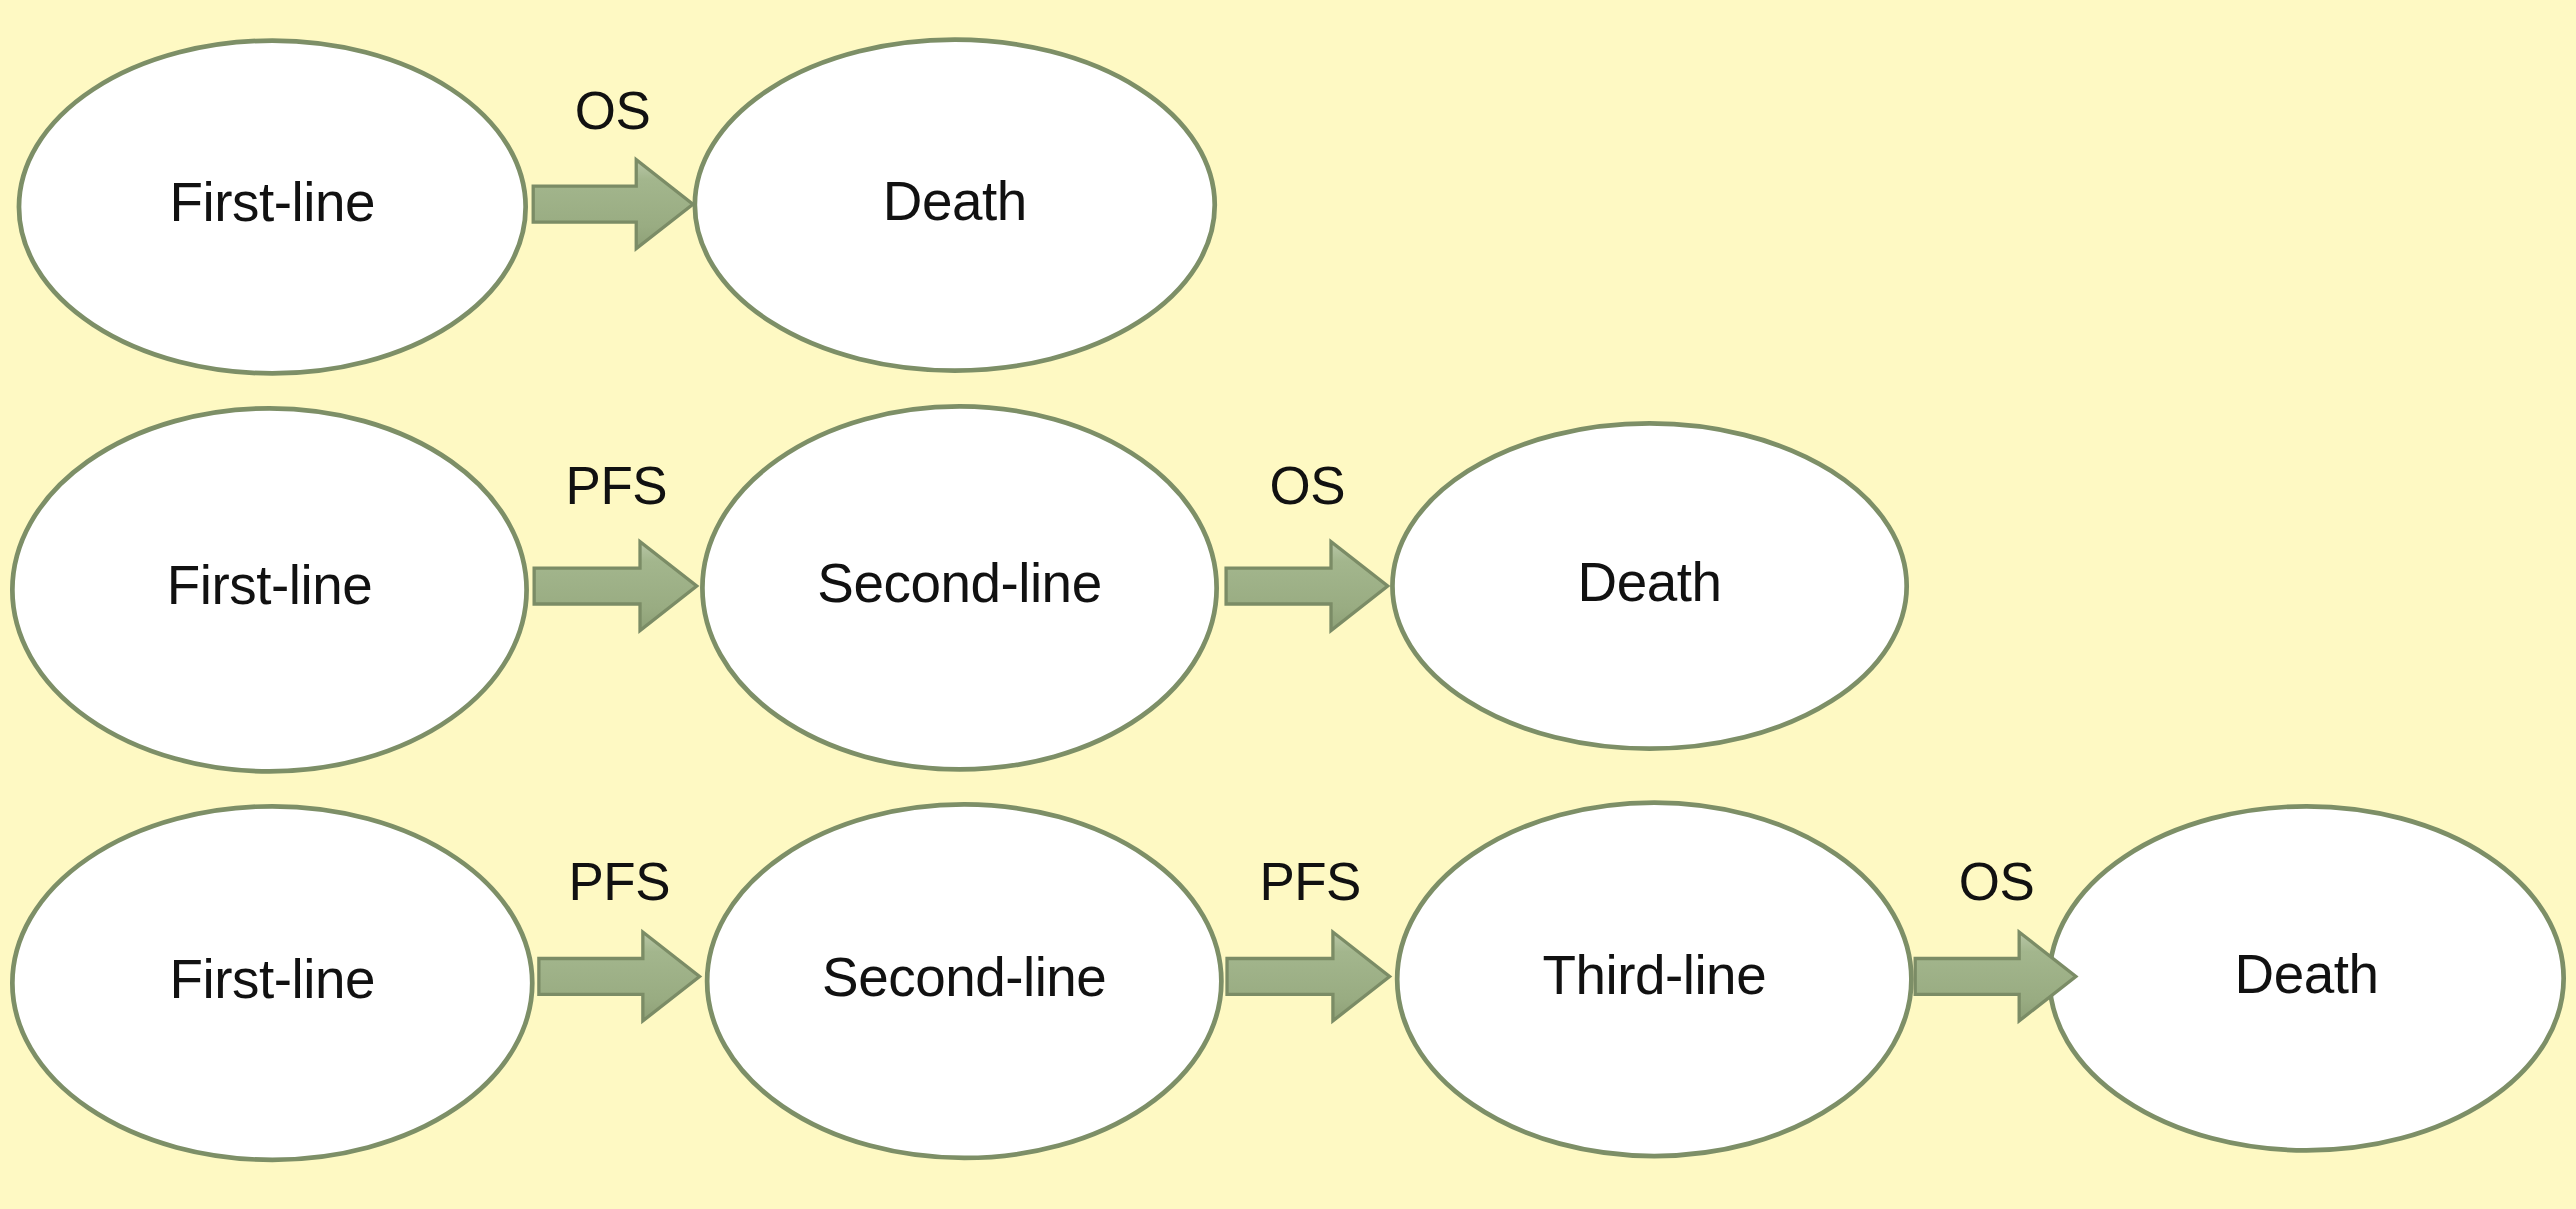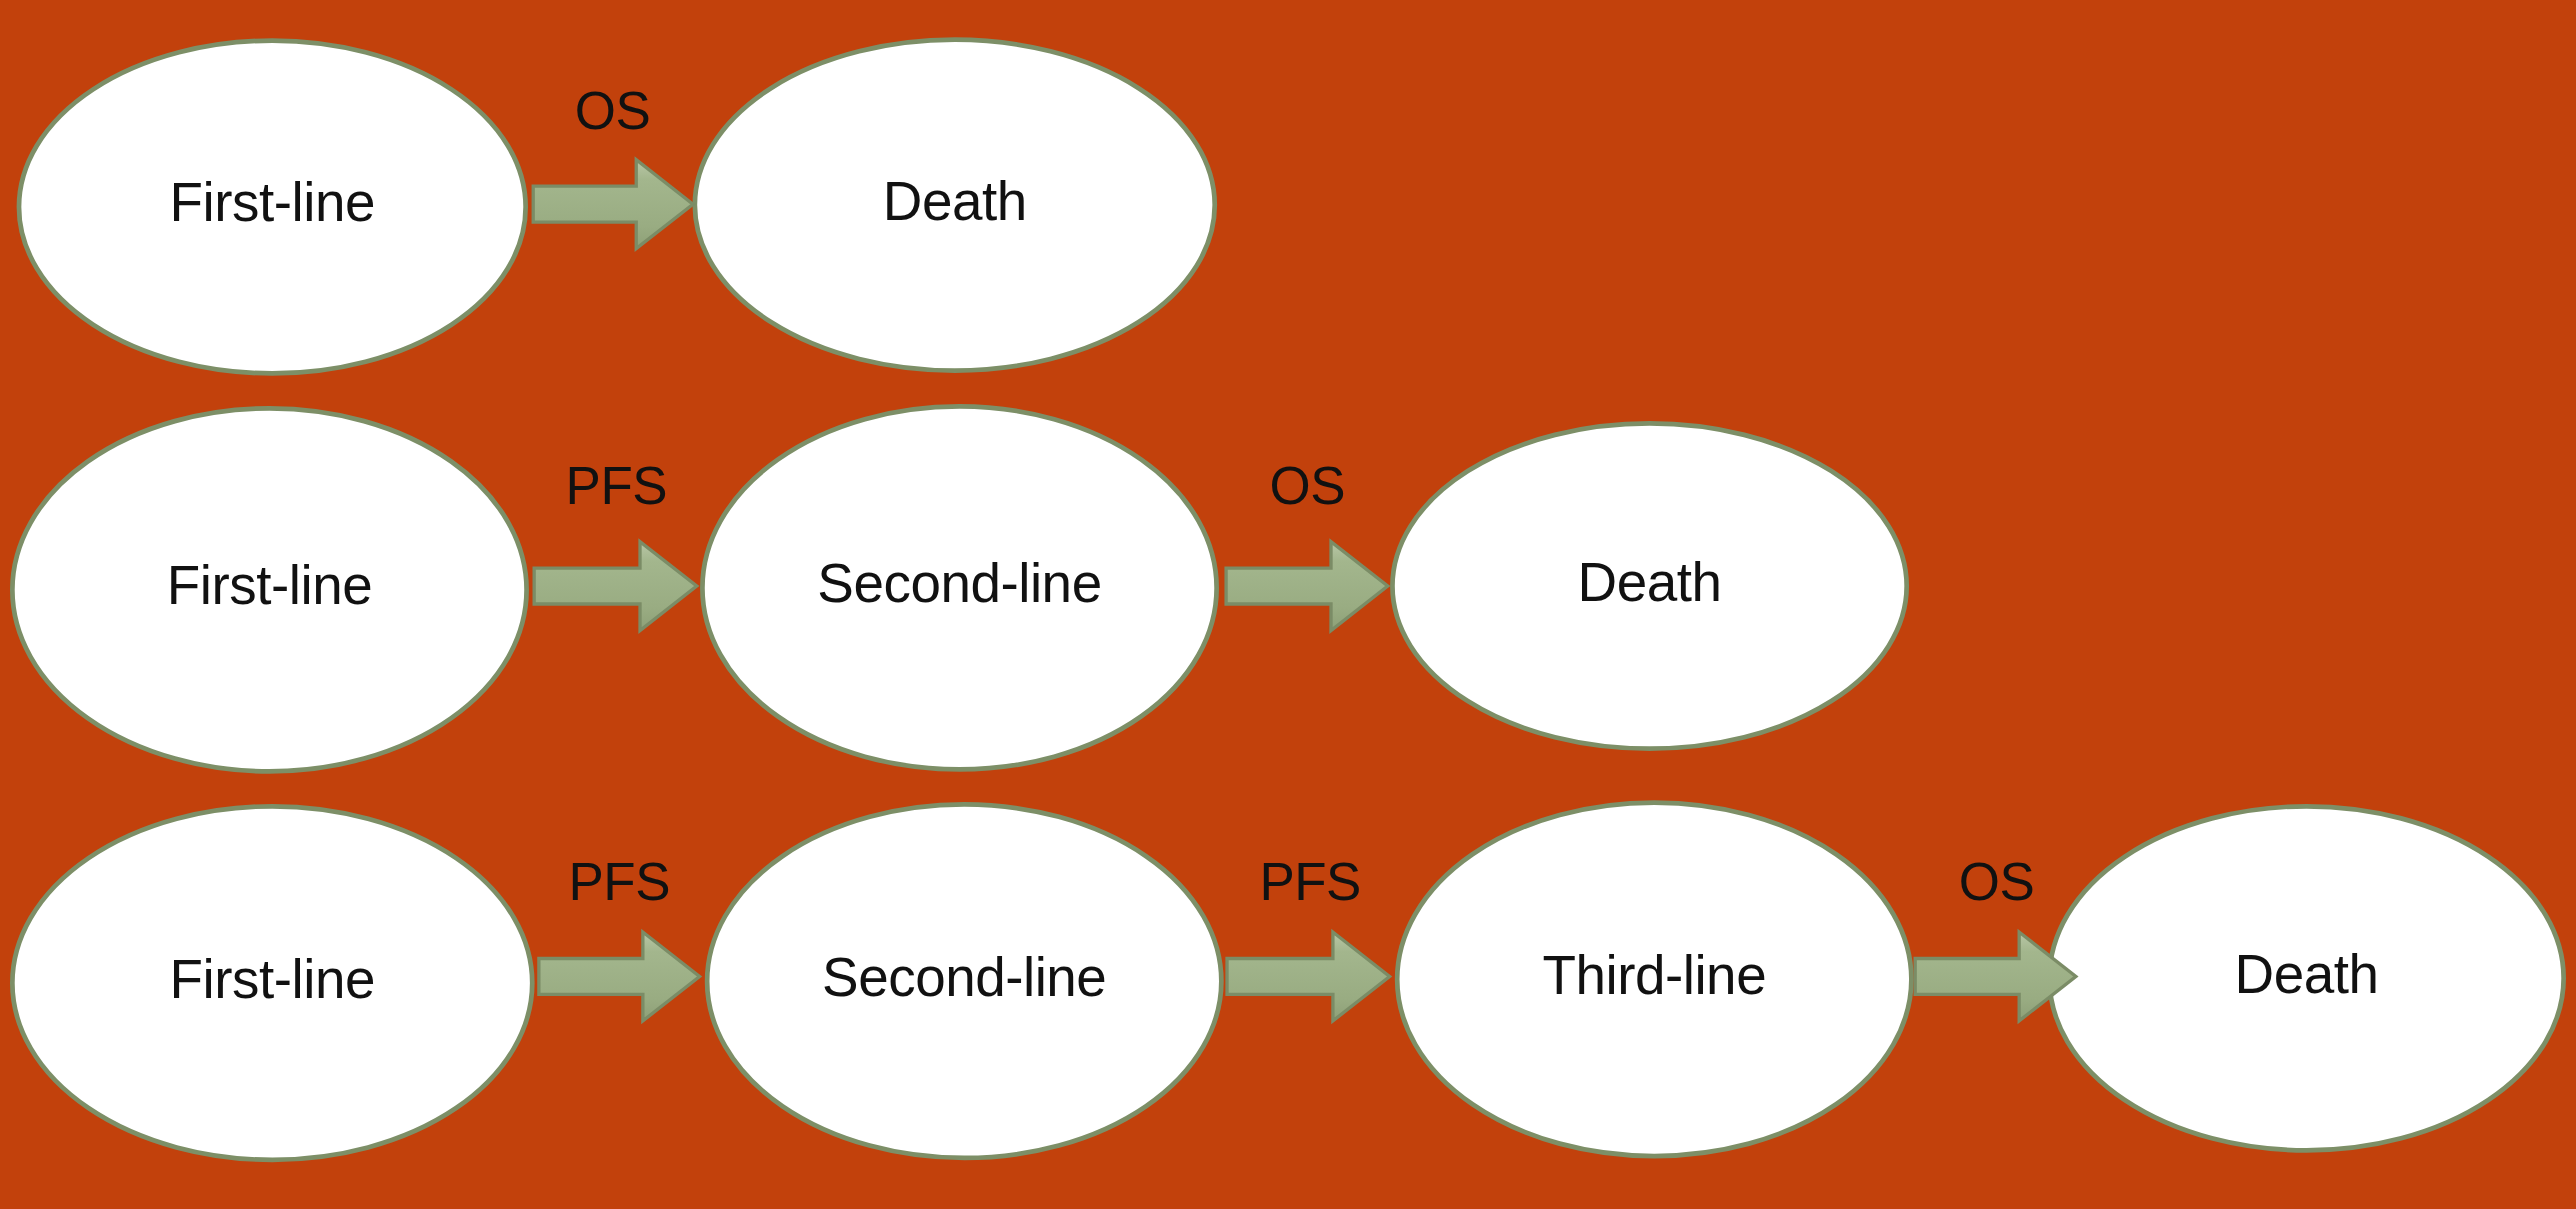--- a/index.html
+++ b/index.html
@@ -11,21 +11,21 @@
   body {
     width: 2576px;
     height: 1209px;
     font-family: "Liberation Sans", sans-serif;
     overflow: hidden;
   }
   #diagram-root {
     position: relative;
     width: 2576px;
     height: 1209px;
-    background: #c2410c;
+    background: #fef9c3;
   }
   svg#diagram-canvas {
     position: absolute;
     top: 0;
     left: 0;
     width: 2576px;
     height: 1209px;
     display: block;
   }
   .node-ellipse {

